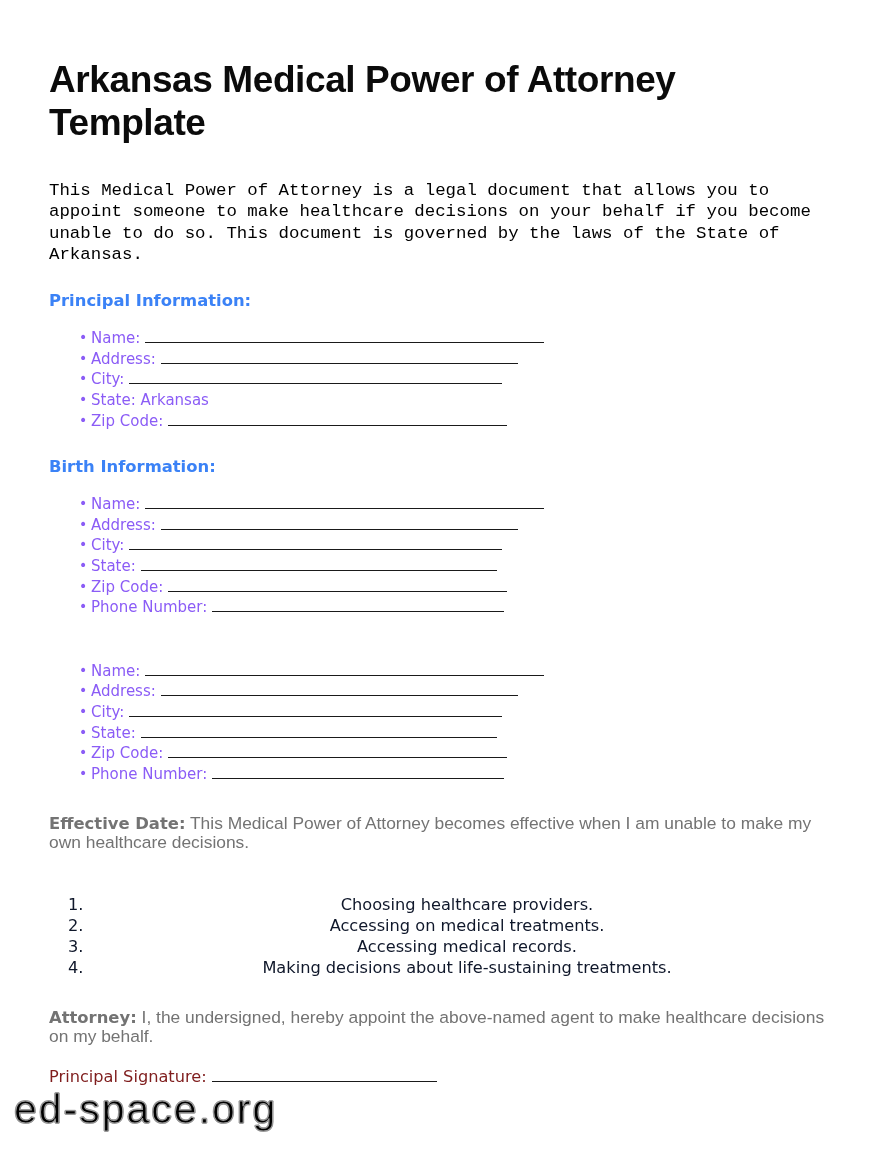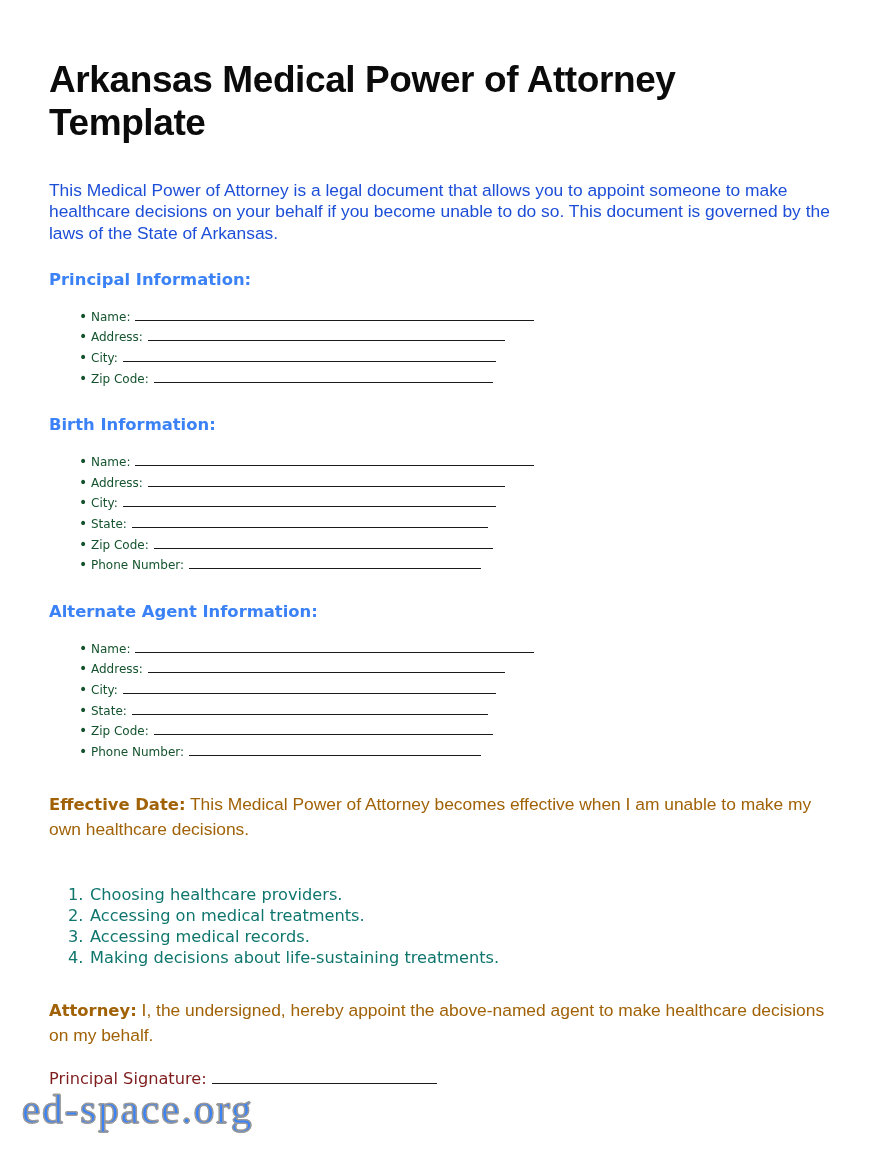--- a/index.html
+++ b/index.html
@@ -40,26 +40,26 @@
     font-size: 37px;
     line-height: 43px;
     letter-spacing: -0.4px;
     margin: 0 0 0 0;
     color: #0b0b0b;
     width: 740px;
   }
 
   
   .intro {
-    font-family: Liberation Sans, sans-serif;
+    font-family: Liberation Mono, monospace;
     font-size: 17.4px;
     line-height: 21.3px;
     margin: 36px 0 0 0;
     width: 795px;
-    color: #1d4ed8;
+    color: #000000;
   }
 
   
   .section-heading {
     font-family: "DejaVu Sans", sans-serif;
     font-weight: bold;
     font-size: 16.4px;
     line-height: 20px;
     color: #3b82f6;
     margin: 0;
@@ -67,24 +67,24 @@
 
   
   ul.field-list {
     list-style: none;
     margin: 0;
     padding: 0;
   }
   ul.field-list li {
     position: relative;
     font-family: "DejaVu Sans", sans-serif;
-    font-size: 12px;
+    font-size: 15px;
     line-height: 20.6px;
     padding-left: 42px;
-    color: #14532d;
+    color: #8b5cf6;
     white-space: nowrap;
   }
   ul.field-list li::before {
     content: "\2022";
     position: absolute;
     left: 30px;
     top: -1px;
     font-size: 14px;
   }
 
@@ -95,22 +95,23 @@
     padding: 0;
     counter-reset: dec;
   }
   ol.decision-list li {
     position: relative;
     counter-increment: dec;
     font-family: "DejaVu Sans", sans-serif;
     font-size: 16.2px;
     line-height: 21px;
     padding-left: 41px;
-    color: #0f766e;
-    white-space: nowrap;
+    color: #0f172a;
+    white-space: nowrap;
+    text-align: center;
   }
   ol.decision-list li::before {
     content: counter(dec) ".";
     position: absolute;
     left: 19px;
     top: 0;
   }
 
   
   .blank {
@@ -118,22 +119,22 @@
     border-bottom: 1.6px solid #1a1a1a;
     height: 0.82em;
     vertical-align: baseline;
     margin-left: 5px;
   }
 
   
   .para {
     font-family: "Liberation Sans", sans-serif;
     font-size: 17.4px;
-    line-height: 24px;
-    color: #a16207;
+    line-height: 18px;
+    color: #737373;
     width: 795px;
     margin: 0;
   }
   .para .lead {
     font-family: "DejaVu Sans", sans-serif;
     font-weight: bold;
     font-size: 16.4px;
   }
 
   
@@ -147,27 +148,27 @@
 
   
   .gap-sm { height: 17px; }
   .gap-md { height: 21px; }
   .gap-lg { height: 26px; }
   .gap-xl { height: 30px; }
 
   
   .watermark {
     position: absolute;
-    left: 22px;
+    left: 14px;
     top: 1086px;
-    font-family: Liberation Serif, serif;
+    font-family: Liberation Sans, sans-serif;
     font-size: 41px;
     line-height: 46px;
     letter-spacing: 2px;
-    color: #3b82f6;
+    color: #000000;
     -webkit-text-stroke: 1.1px #9a9a9a;
     text-shadow:
       -1px 0 #9e9e9e, 1px 0 #9e9e9e,
       0 -1px #9e9e9e, 0 1px #9e9e9e;
     white-space: nowrap;
     pointer-events: none;
     user-select: none;
   }
 </style>
 </head>
@@ -181,39 +182,39 @@
     <p class="intro">This Medical Power of Attorney is a legal document that allows you to appoint someone to make healthcare decisions on your behalf if you become unable to do so. This document is governed by the laws of the State of Arkansas.</p>
 
     <div class="gap-lg"></div>
 
     <div class="section-heading">Principal Information:</div>
     <div class="gap-sm"></div>
     <ul class="field-list">
         <li><span>Name:</span><span class="blank" style="width: 399px;"></span></li>
         <li><span>Address:</span><span class="blank" style="width: 357px;"></span></li>
         <li><span>City:</span><span class="blank" style="width: 373px;"></span></li>
+        <li><span>State:</span><span> Arkansas</span></li>
         <li><span>Zip Code:</span><span class="blank" style="width: 339px;"></span></li>
       </ul>
 
     <div class="gap-lg"></div>
 
     <div class="section-heading">Birth Information:</div>
     <div class="gap-sm"></div>
     <ul class="field-list">
         <li><span>Name:</span><span class="blank" style="width: 399px;"></span></li>
         <li><span>Address:</span><span class="blank" style="width: 357px;"></span></li>
         <li><span>City:</span><span class="blank" style="width: 373px;"></span></li>
         <li><span>State:</span><span class="blank" style="width: 356px;"></span></li>
         <li><span>Zip Code:</span><span class="blank" style="width: 339px;"></span></li>
         <li><span>Phone Number:</span><span class="blank" style="width: 292px;"></span></li>
       </ul>
 
     <div class="gap-lg"></div>
 
-    <div class="section-heading">Alternate Agent Information:</div>
     <div class="gap-sm"></div>
     <ul class="field-list">
         <li><span>Name:</span><span class="blank" style="width: 399px;"></span></li>
         <li><span>Address:</span><span class="blank" style="width: 357px;"></span></li>
         <li><span>City:</span><span class="blank" style="width: 373px;"></span></li>
         <li><span>State:</span><span class="blank" style="width: 356px;"></span></li>
         <li><span>Zip Code:</span><span class="blank" style="width: 339px;"></span></li>
         <li><span>Phone Number:</span><span class="blank" style="width: 292px;"></span></li>
       </ul>
 

